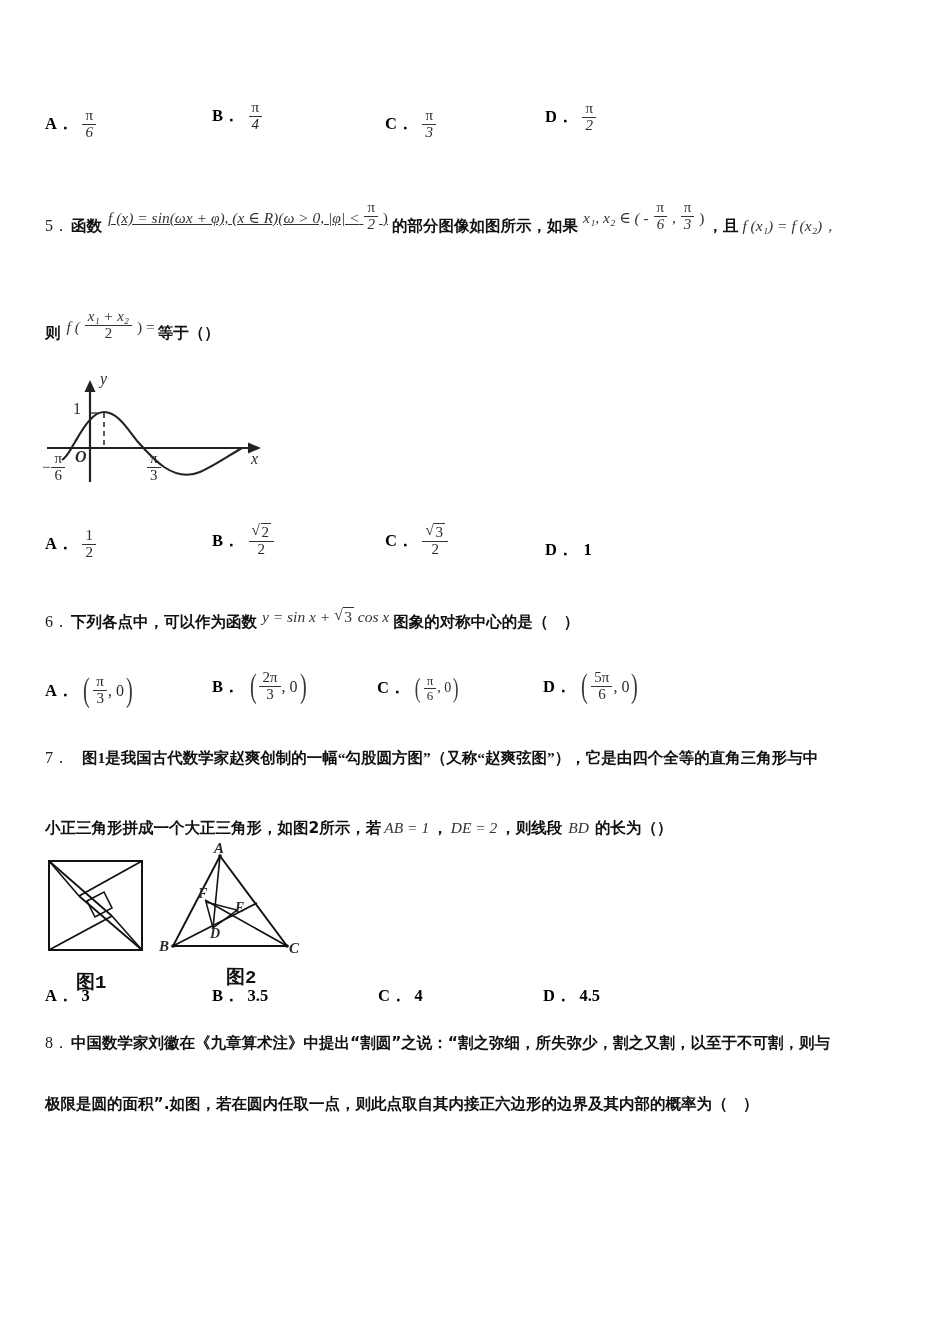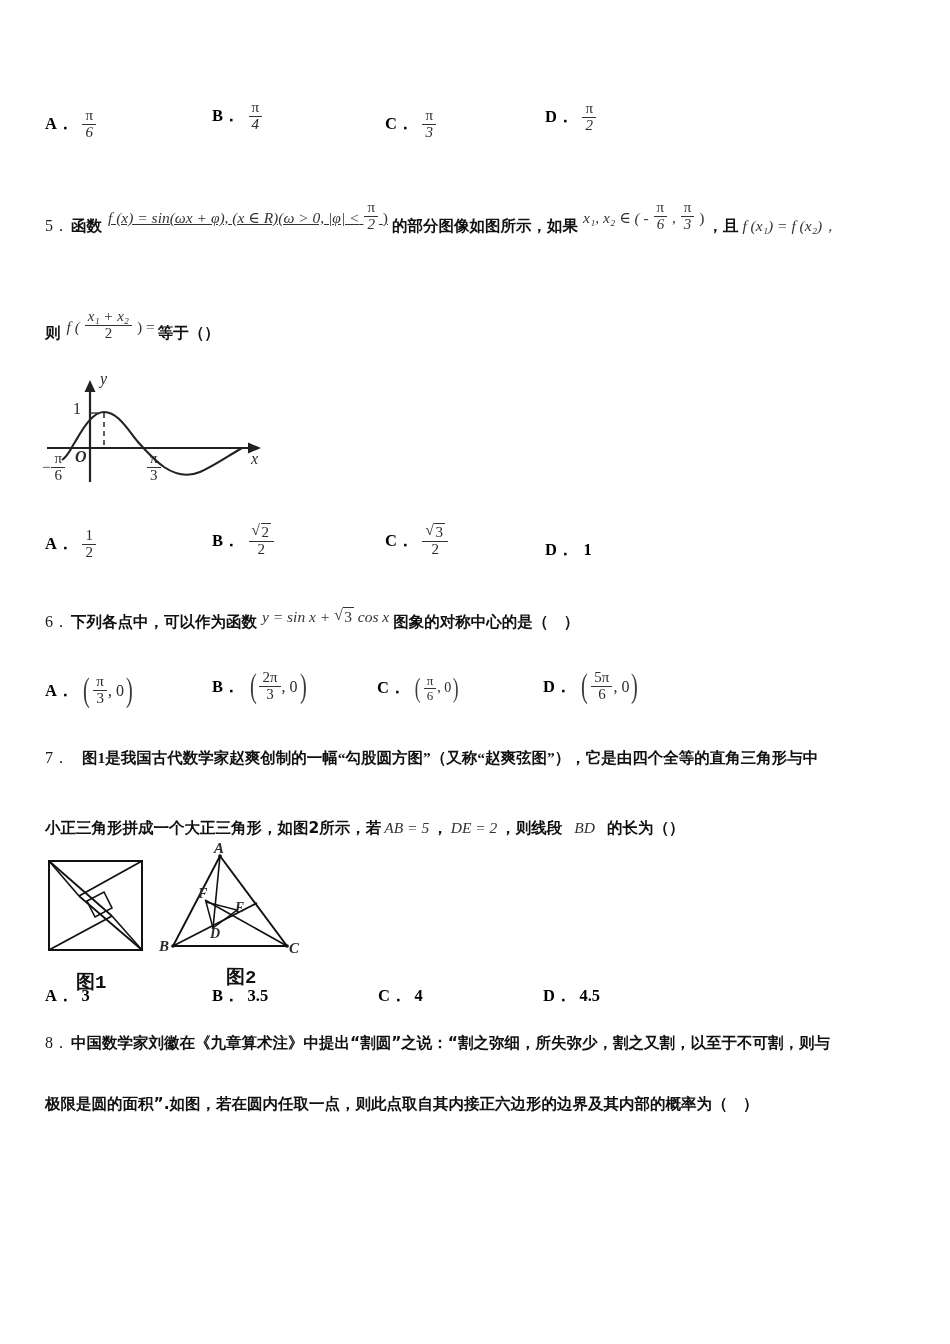--- a/index.html
+++ b/index.html
@@ -327,25 +327,25 @@
       <span class="paren-big">)</span>
     </span>
   </div>
 
   <div class="qline" style="left:45px; top:748px;">
     <span class="qnum">7．</span>
     <span class="cn-b" style="margin-left:13px;font-family:Liberation Serif, serif;">图1是我国古代数学家赵爽创制的一幅“勾股圆方图”（又称“赵爽弦图”），它是由四个全等的直角三角形与中</span>
   </div>
   <div class="qline" style="left:45px; top:818px;">
     <span class="cn-b">小正三角形拼成一个大正三角形，如图2所示，若</span>
-    <span class="inline-math" style="margin:0 3px;">AB = 5</span>
+    <span class="inline-math" style="margin:0 3px;">AB = 1</span>
     <span class="cn-b">，</span>
     <span class="inline-math" style="margin:0 3px;">DE = 2</span>
     <span class="cn-b">，则线段</span>
-    <span class="inline-math" style="margin:0 12px;">BD</span>
+    <span class="inline-math" style="margin:0 6px;">BD</span>
     <span class="cn-b">的长为（）</span>
   </div>
 
   <div class="abs" style="left:46px; top:858px; width:118px; height:95px;">
     <svg width="118" height="95" viewBox="0 0 118 95">
       <rect x="3" y="3" width="93" height="89" fill="none" stroke="#111" stroke-width="2"></rect>
 
       <line x1="3" y1="3" x2="66" y2="58" stroke="#111" stroke-width="1.8"></line>
       <line x1="96" y1="3" x2="33" y2="38" stroke="#111" stroke-width="1.8"></line>
       <line x1="96" y1="92" x2="33" y2="38" stroke="#111" stroke-width="1.8"></line>

